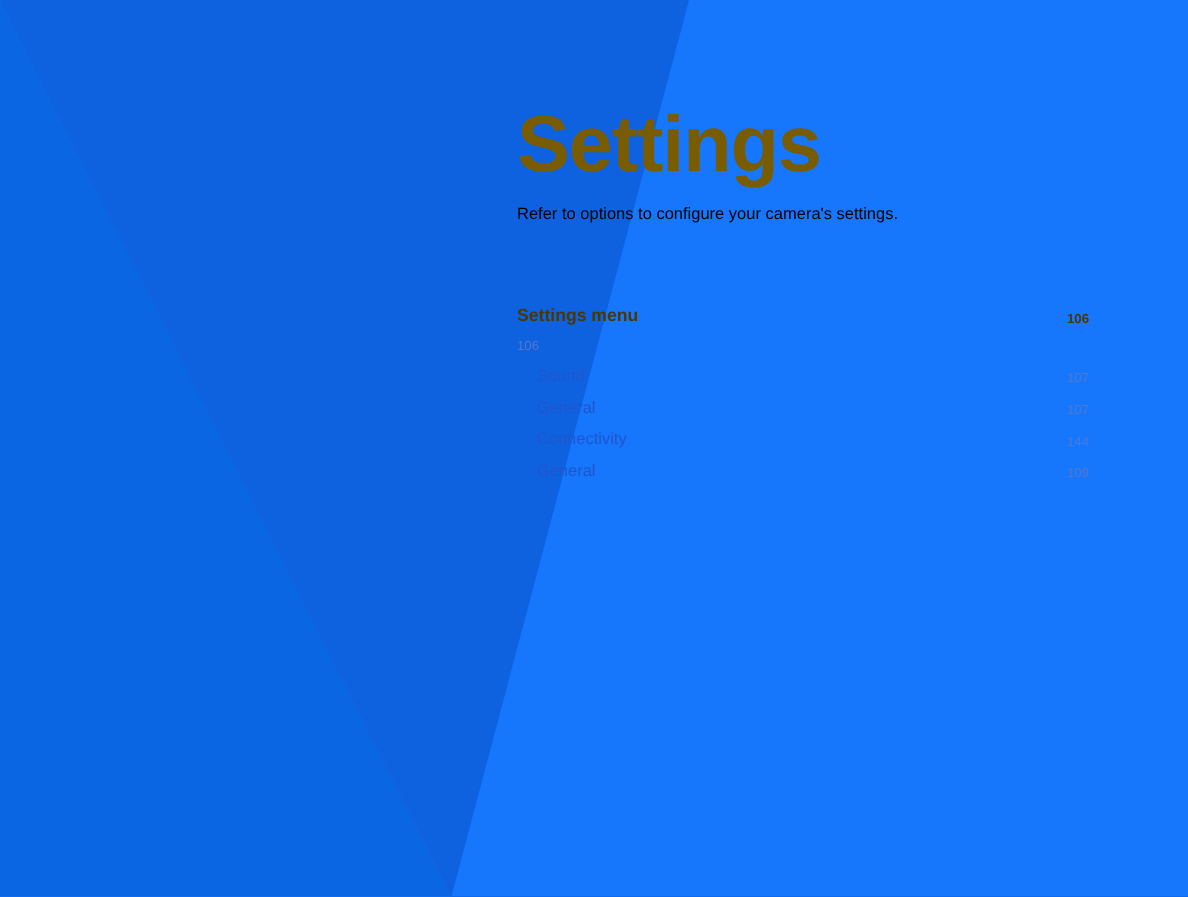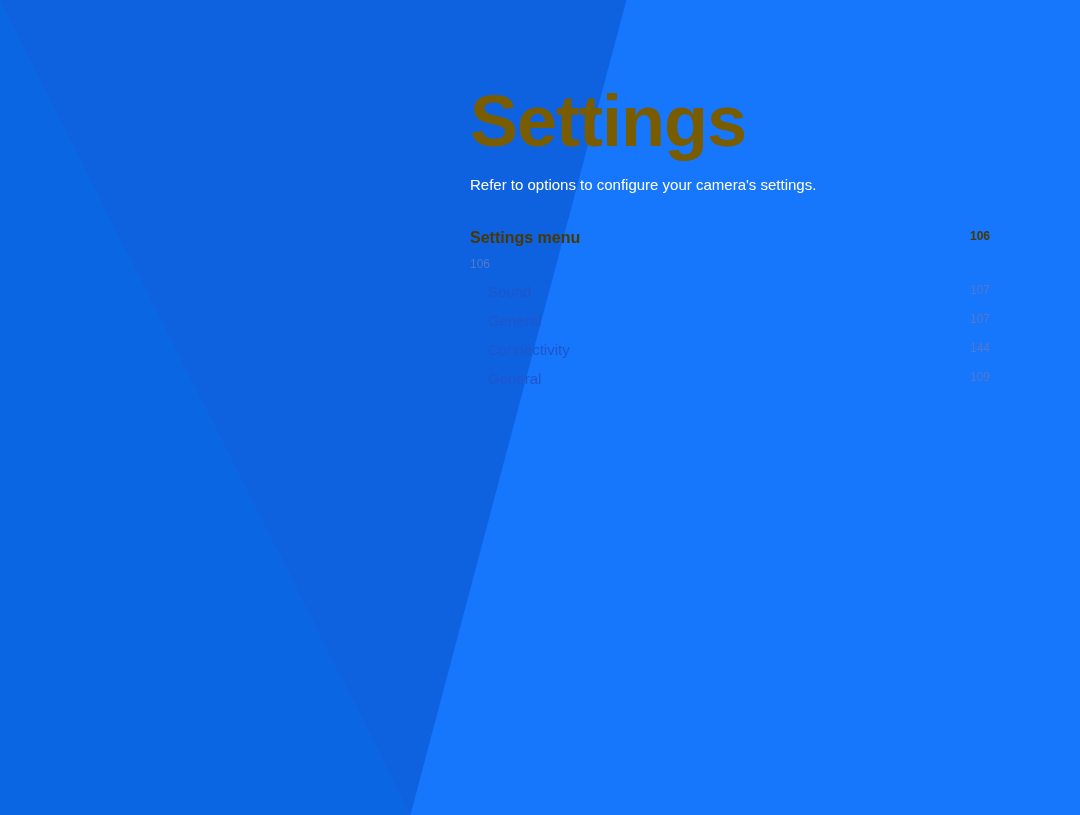--- a/index.html
+++ b/index.html
@@ -50,47 +50,47 @@
       right: 0;
       width: 100%;
       height: 100%;
       background-color: #0066ee;
       clip-path: polygon(100% 0, 58% 0, 38% 100%, 100% 100%);
       opacity: 0.15;
     }
 
     .content {
       position: absolute;
-      top: 80px;
+      top: 90px;
       left: 470px;
       width: 520px;
     }
 
     .page-title {
       font-size: 72px;
       font-weight: bold;
       color: #7a5c00;
       letter-spacing: -1px;
       margin-bottom: 14px;
     }
 
     .page-subtitle {
       font-size: 15px;
-      color: #ffffff;
-      margin-bottom: 32px;
+      color: #000000;
+      margin-bottom: 72px;
     }
 
     .toc-section {
       width: 100%;
     }
 
     .toc-row {
       display: flex;
       justify-content: space-between;
-      align-items: flex-start;
+      align-items: flex-end;
       margin-bottom: 0px;
       padding: 6px 0;
     }
 
     .toc-row.header-row {
       padding: 4px 0;
     }
 
     .toc-label-main {
       font-size: 16px;

